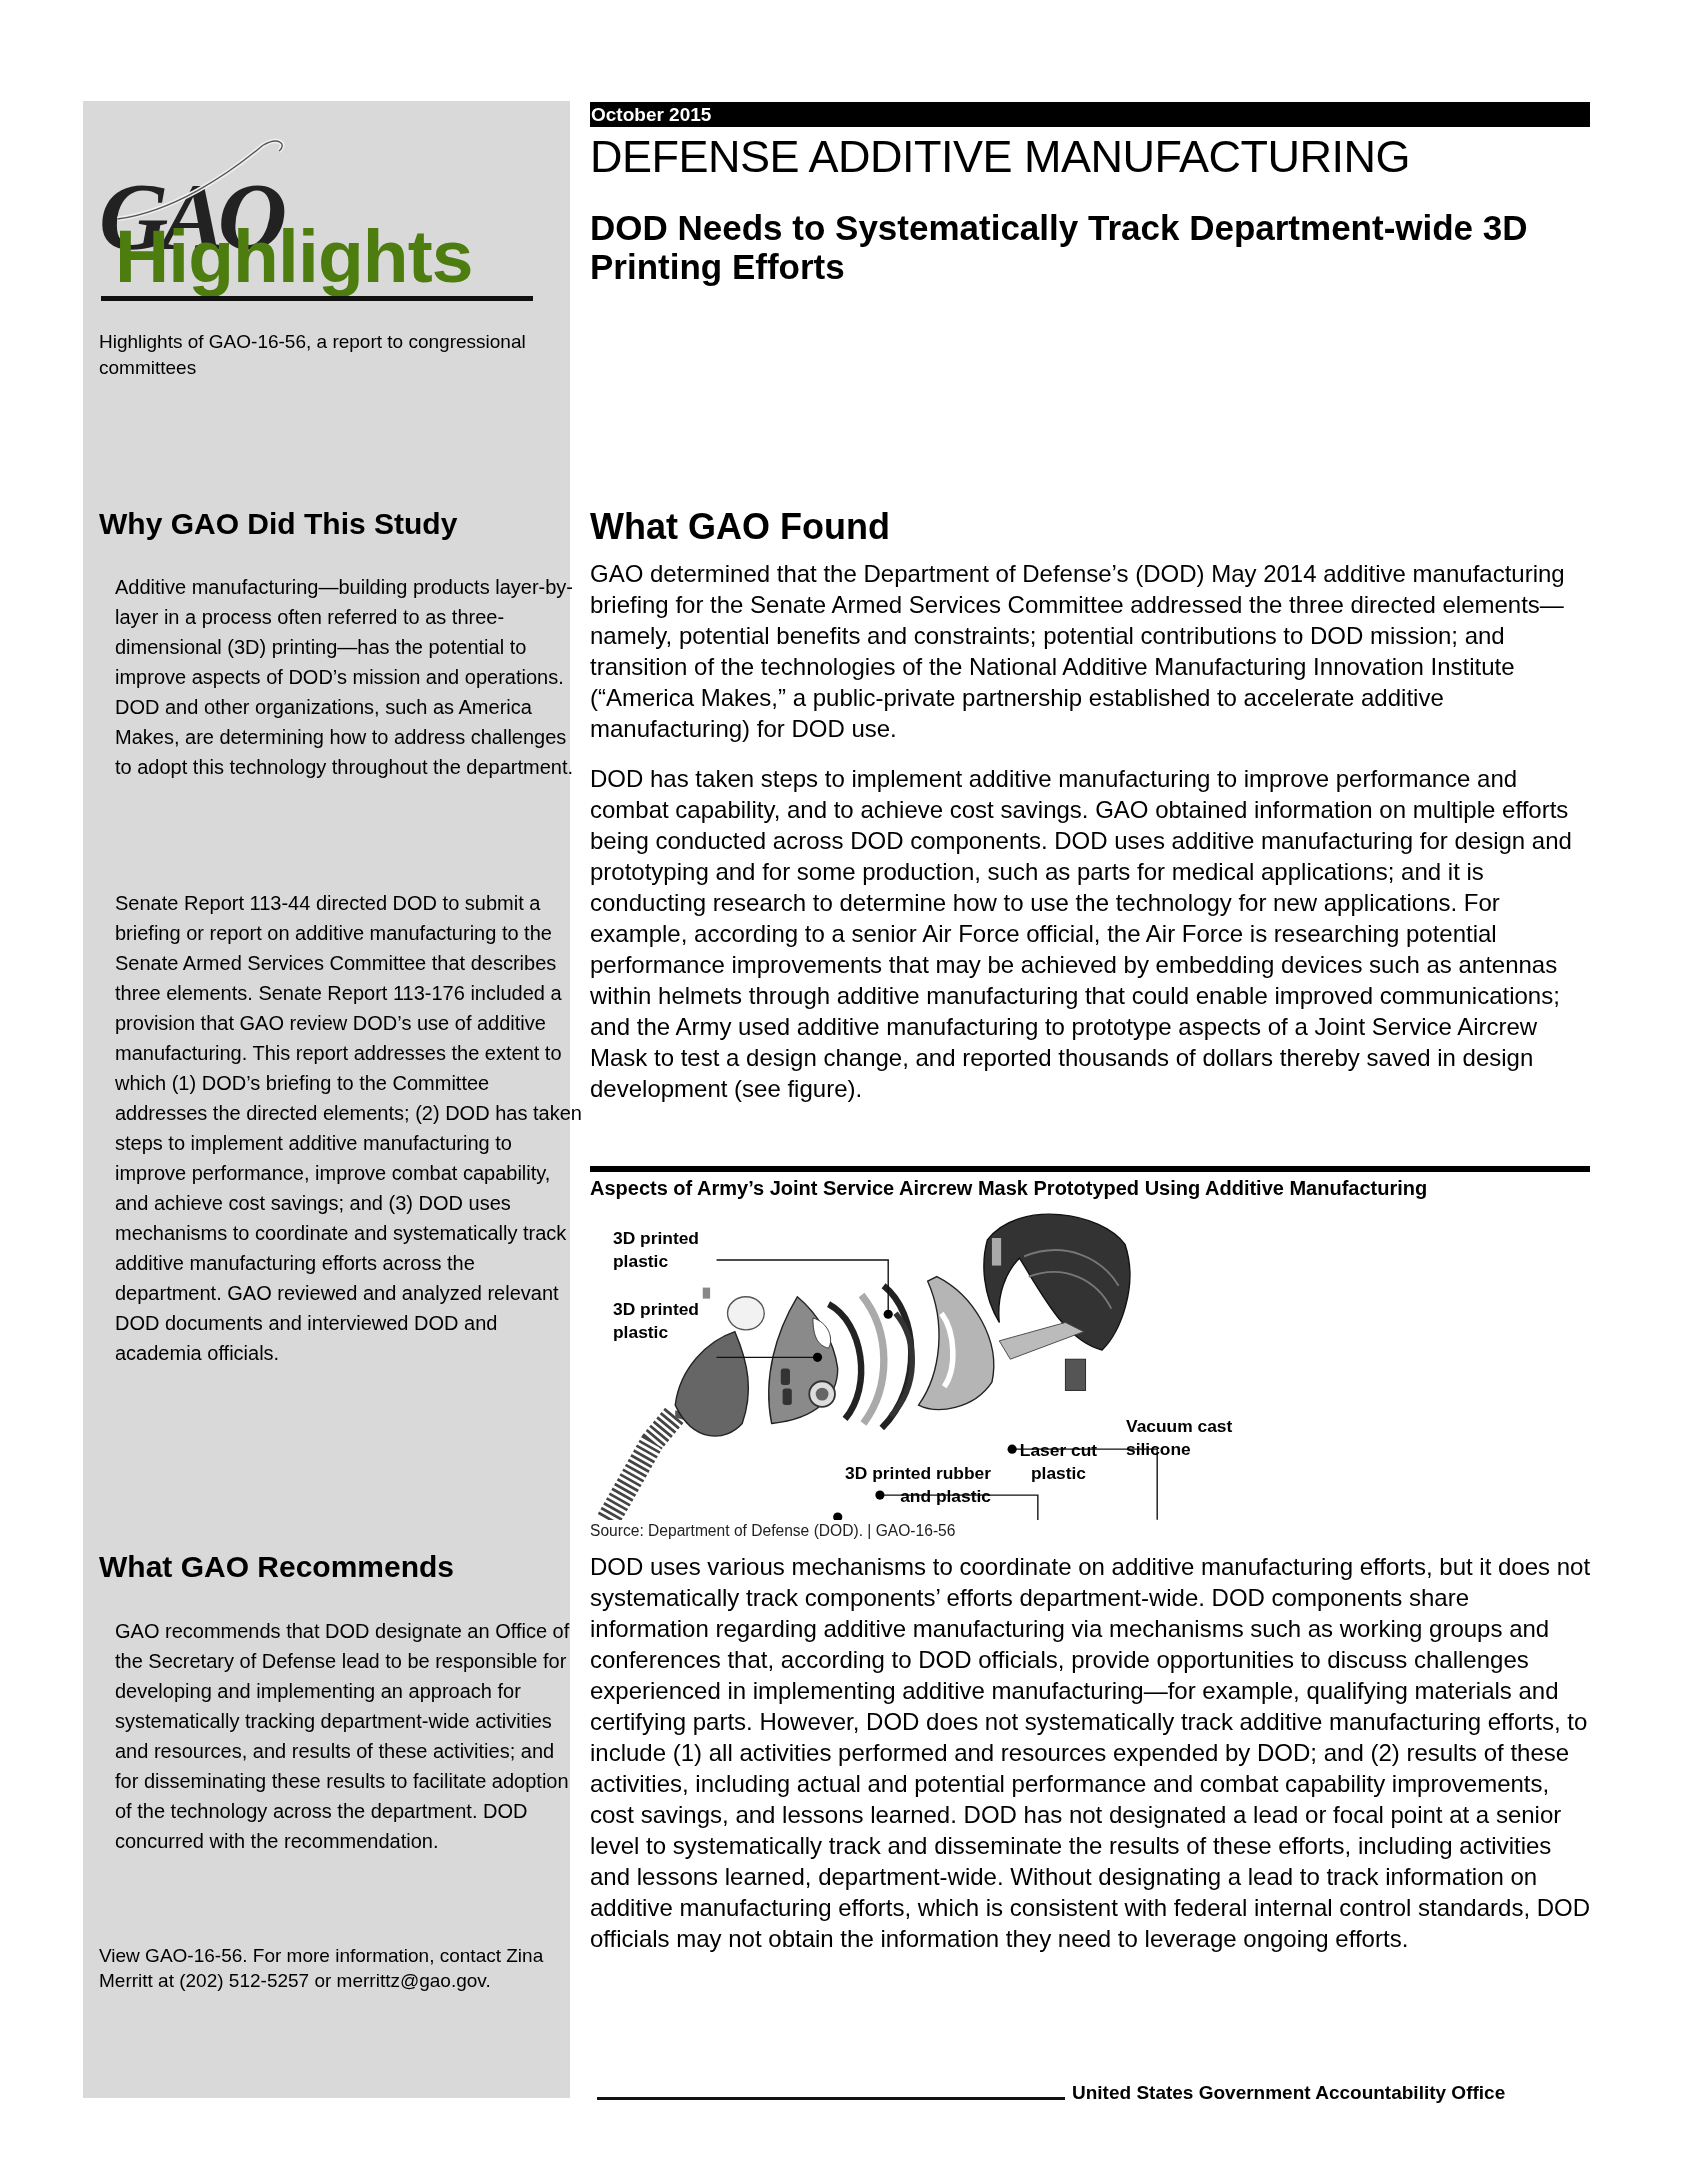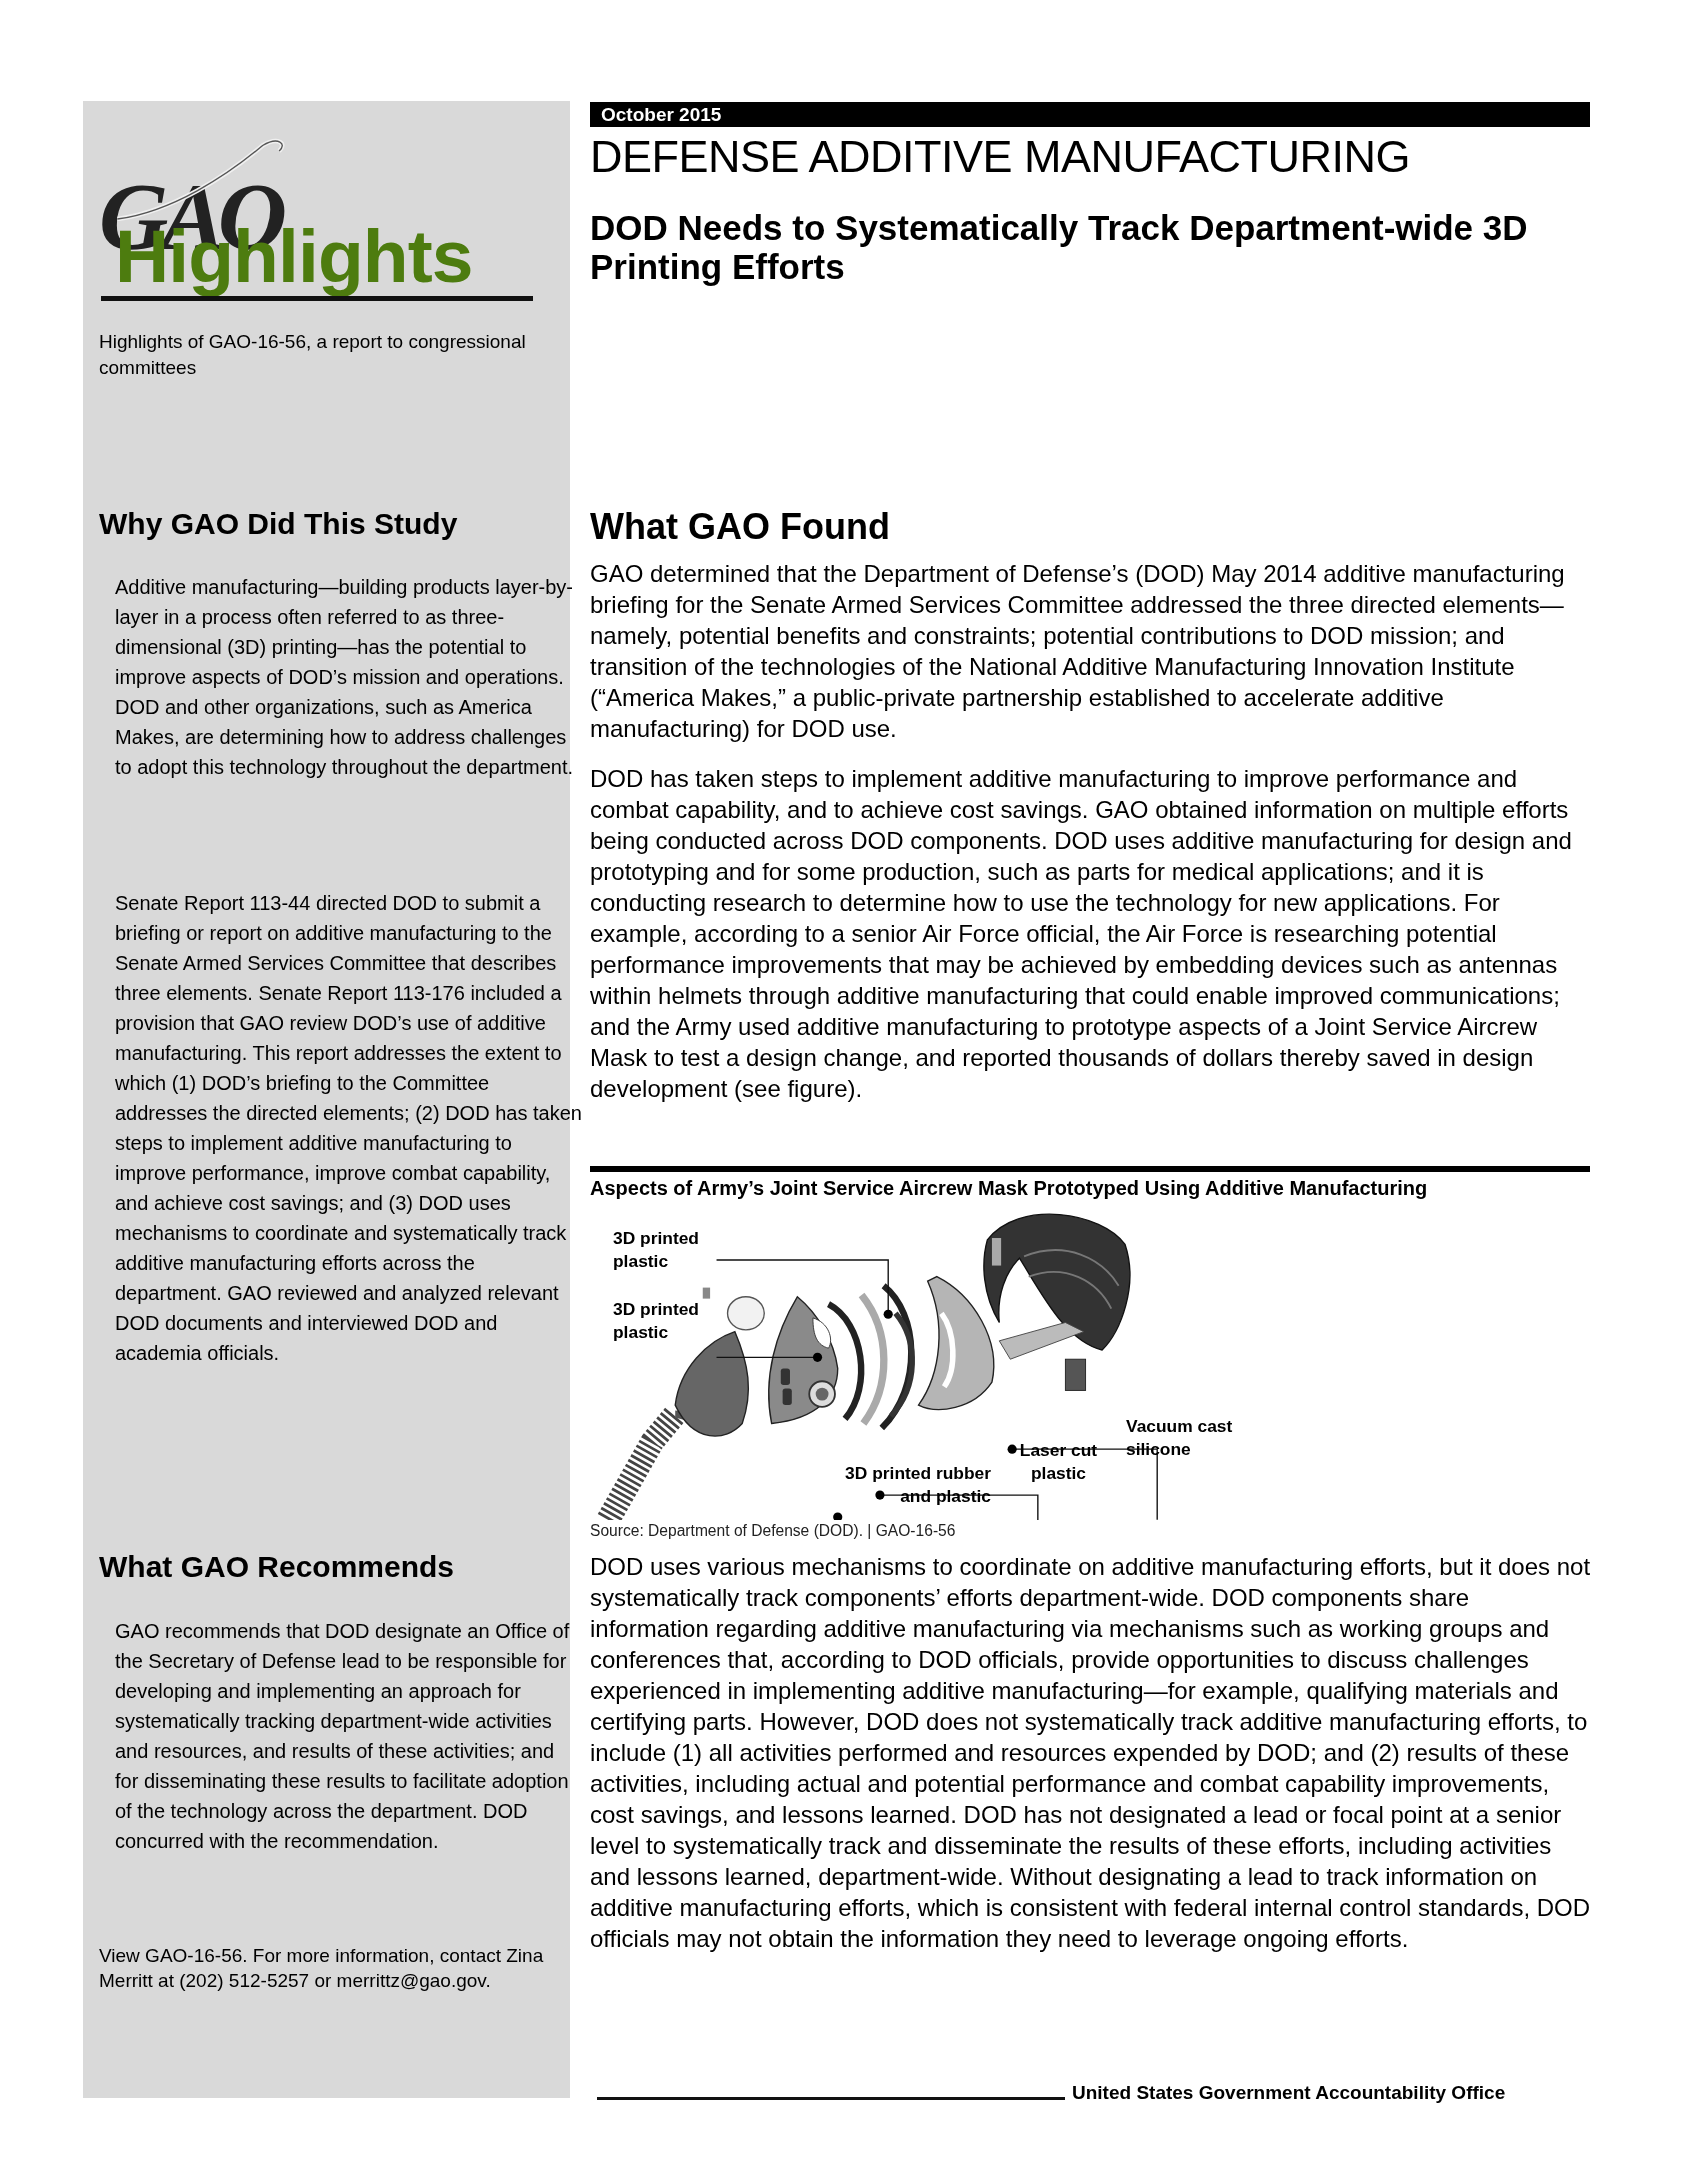--- a/index.html
+++ b/index.html
@@ -18,21 +18,21 @@
                      color: #4d7c0f; line-height: 1; letter-spacing: -0.9px; }
   .highlights-rule { position: absolute; left: 101px; top: 296px; width: 432px; height: 4.6px; background: #111; }
   .report-of { position: absolute; left: 99px; top: 329px; width: 441px; font-size: 19px; line-height: 26px; }
 
   .side-h { position: absolute; left: 99px; font-size: 30px; font-weight: bold; line-height: 1.1; }
   .side-p { position: absolute; left: 99px; width: 468px; font-size: 20px; line-height: 30px; margin: 16px; }
   .side-small { position: absolute; left: 99px; width: 468px; font-size: 19px; line-height: 25px; }
 
   
   .date-bar { position: absolute; left: 590px; top: 102px; width: 1000px; height: 25px; background: #000;
-              color: #fff; font-size: 19px; font-weight: bold; line-height: 25px; padding-left: 11px; box-sizing: border-box; }
+              color: #fff; font-size: 19px; font-weight: bold; line-height: 25px; padding-left: 1px; box-sizing: border-box; }
   .main-title { position: absolute; left: 590px; top: 132px; font-size: 45px; line-height: 1.1; letter-spacing: -0.5px; }
   .sub-title { position: absolute; left: 590px; top: 208px; width: 1010px; font-size: 35px; font-weight: bold; line-height: 39px; }
 
   .main-h { position: absolute; left: 590px; font-size: 36px; font-weight: bold; line-height: 1.1; }
   .main-p { position: absolute; left: 590px; width: 1003px; font-size: 24px; line-height: 31px; margin: 0; }
 
   .fig-rule { position: absolute; left: 590px; top: 1166px; width: 1000px; height: 6.4px; background: #000; }
   .fig-title { position: absolute; left: 590px; top: 1176px; font-size: 20px; font-weight: bold; line-height: 1.2; }
   .fig-svg { position: absolute; left: 588px; top: 1203px; }
   .fig-label { position: absolute; font-size: 17.4px; font-weight: bold; line-height: 23px; }

